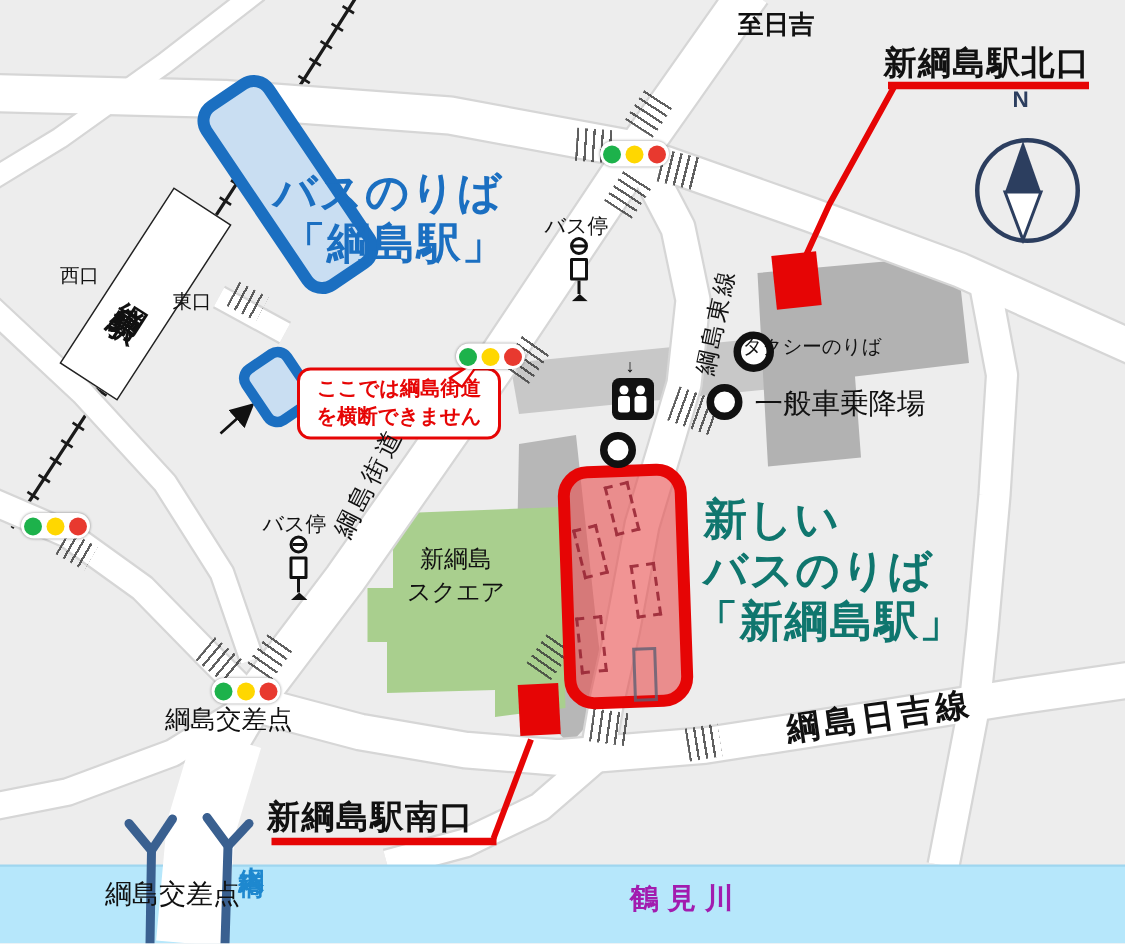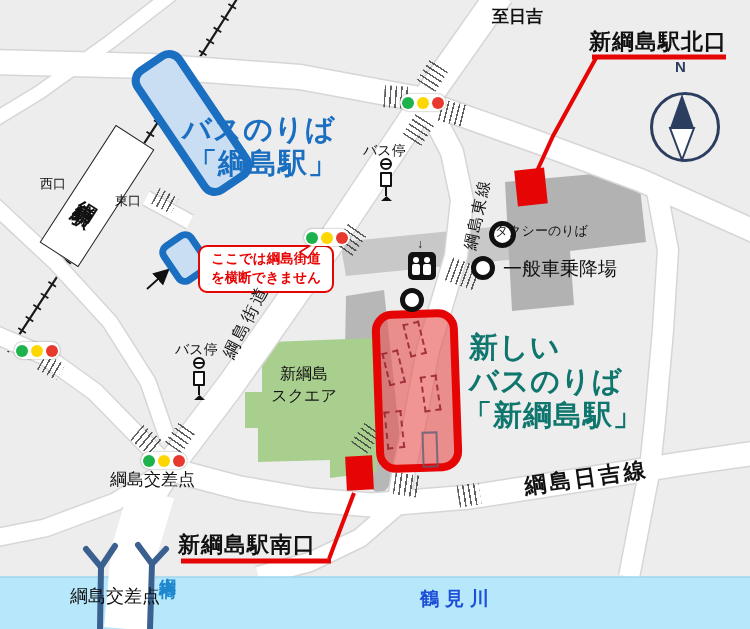--- a/index.html
+++ b/index.html
@@ -222,20 +222,20 @@
   <div class="lbl" style="left:492px;top:5px;font-size:17px;font-weight:600;">至日吉</div>
   <div class="lbl" style="left:206px;top:310px;font-size:17px;letter-spacing:3px;transform:rotate(-63deg);transform-origin:center;">綱島街道</div>
   <div class="lbl" style="left:442px;top:204px;font-size:16px;letter-spacing:2px;transform:rotate(-78deg);transform-origin:center;">綱島東線</div>
   <div class="lbl" style="left:524px;top:463px;font-size:22px;font-weight:600;letter-spacing:3px;transform:rotate(-8deg);transform-origin:center;">綱島日吉線</div>
   <div class="lbl" style="left:110px;top:468px;font-size:17px;">綱島交差点</div>
   <div class="abs" style="left:246px;top:363px;width:116px;text-align:center;font-size:16px;line-height:22px;color:#111;">
     <div>新綱島</div>
     <div>スクエア</div>
   </div>
 
-  <div class="lbl" style="left:420px;top:586px;font-size:19px;letter-spacing:6px;color:#1d4ed8;font-weight:600;">鶴見川</div>
+  <div class="lbl" style="left:420px;top:586px;font-size:19px;letter-spacing:6px;color:#a21caf;font-weight:600;">鶴見川</div>
   <div class="lbl" style="left:70px;top:584px;font-size:18px;">綱島交差点</div>
   <div class="lbl vtext" style="left:156px;top:564px;font-size:17px;color:#1e88cf;font-weight:600;letter-spacing:2px;">大綱橋</div>
 
   <div class="abs" style="left:650px;top:92px;width:64px;height:64px;border:3px solid #2c3e5f;border-radius:50%;"></div>
   <div class="lbl" style="left:675px;top:58px;font-size:15px;font-weight:700;color:#2c3e5f;">N</div>
 
 </div>
 
 </body></html>

